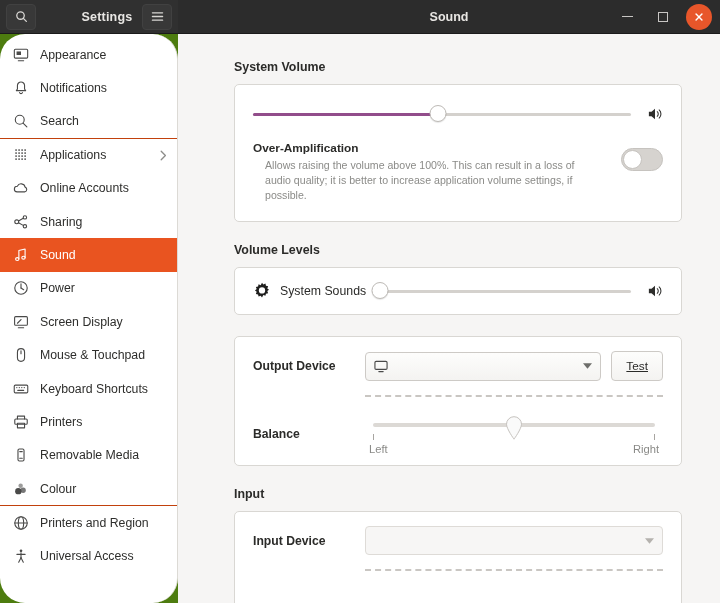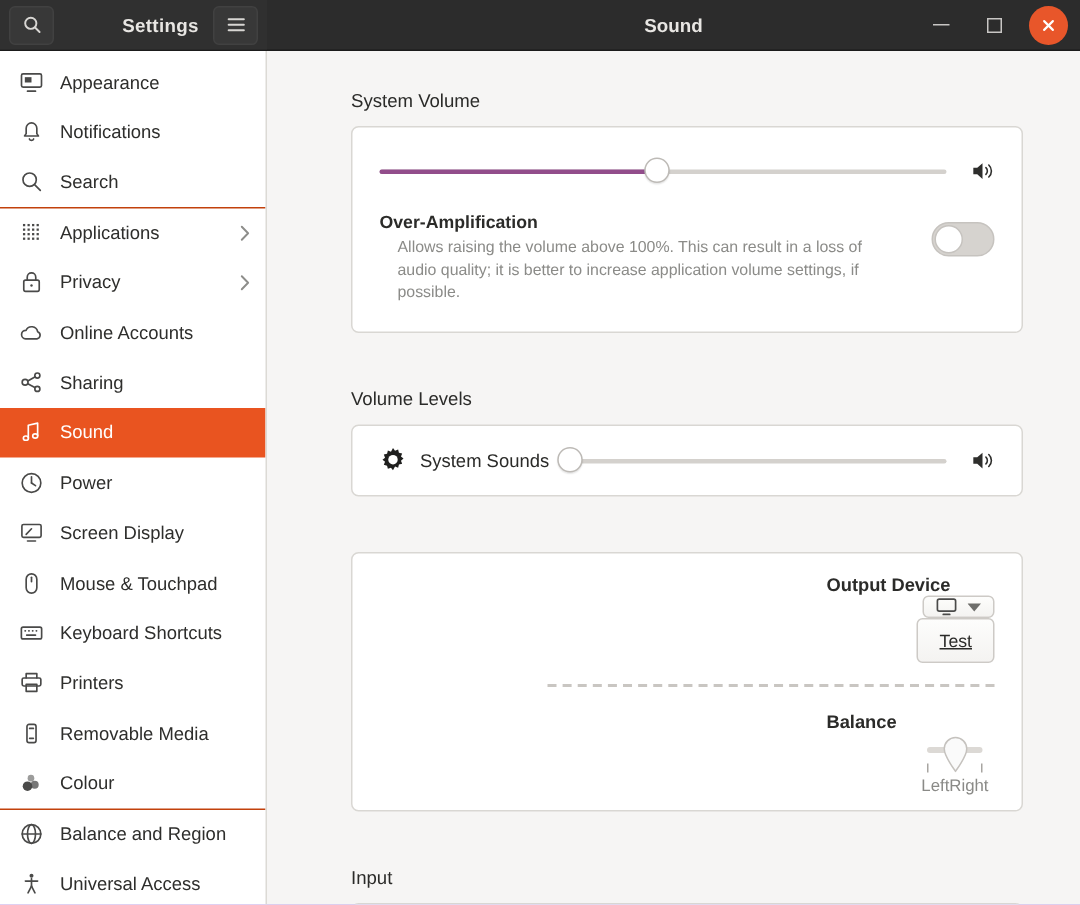--- a/index.html
+++ b/index.html
@@ -6,21 +6,21 @@
   html, body {
     width: 720px; height: 603px;
     font-family: "Liberation Sans", sans-serif;
     background: #f6f5f4;
     overflow: hidden;
   }
   .window {
     width: 720px; height: 603px;
     display: flex; flex-direction: column;
     position: relative;
-    background: #6d28d9;
+    background: #4d7c0f;
   }
 
   
   .titlebar {
     height: 34px; min-height: 34px;
     background: #2c2c2c;
     display: flex; align-items: center;
     position: relative;
     border-bottom: 1px solid #1b1b1b;
   }
@@ -79,20 +79,21 @@
   
   .body { flex: 1; display: flex; min-height: 0; }
 
   
   .sidebar {
     width: 178px; min-width: 178px;
     background: #ffffff;
     border-right: 1px solid #dcdad5;
     overflow: hidden;
     padding-top: 4px;
+    border-radius: 25px;
   }
   .nav-item {
     display: flex; align-items: center;
     height: 33.4px;
     padding: 0 10px 0 12px;
     cursor: pointer;
     position: relative;
   }
   .nav-item.sep-before { border-top: 1px solid #c2410c; }
   .nav-item.active { background: #e95420; }
@@ -116,28 +117,28 @@
 
   
   .content {
     flex: 1;
     background: #f6f5f4;
     overflow: hidden;
     padding: 0 0 0 0;
   }
   .content-inner { padding: 26px 38px 0 56px; }
   .sect-title {
-    font-size: 12.4px; font-weight: normal; color: #2b2b29;
+    font-size: 12.4px; font-weight: bold; color: #2b2b29;
     margin-bottom: 10px;
   }
   .panel {
     background: #ffffff;
     border: 1px solid #d9d7d3;
     border-radius: 5px;
-    margin-bottom: 37px;
+    margin-bottom: 21px;
   }
 
   
   .vol-row {
     display: flex; align-items: center;
     padding: 20px 18px 0 18px;
   }
   .slider { flex: 1; position: relative; height: 18px; }
   .track {
     position: absolute; top: 7.5px; left: 0; right: 0;
@@ -175,24 +176,23 @@
     background: #fff; border: 1px solid #c6c3bf;
   }
 
   
   .ss-row { display: flex; align-items: center; padding: 14px 18px; }
   .ss-ico { margin-right: 9px; color: #1f1f1e; display: flex; }
   .ss-label { font-size: 12.3px; color: #2b2b29; margin-right: 14px; white-space: nowrap; }
 
   
   .row {
-    display: flex; align-items: flex-end;
+    display: flex; align-items: center;
     padding: 14px 18px;
     min-height: 50px;
-    flex-direction: column;
   }
   .row-label {
     width: 112px; min-width: 112px;
     font-size: 12.2px; color: #2b2b29; font-weight: bold;
   }
   .dashed-sep { border-bottom: 2px dashed #c9c6c2; margin: 0 18px 0 130px; }
 
   .combo {
     flex: 1;
     height: 29px;
@@ -340,35 +340,20 @@
           <span class="nav-label">Applications</span>
           <span class="nav-chev">
             <svg width="7" height="11" viewBox="0 0 7 11" fill="none" stroke="currentColor" stroke-width="1.3" stroke-linecap="round" stroke-linejoin="round">
               <path d="M1.2 1.2L5.4 5.5 1.2 9.8"></path>
             </svg>
           </span>
         </div>
         <div class="nav-item">
           <span class="nav-ico">
             <svg width="16" height="16" viewBox="0 0 18 18" fill="none" stroke="currentColor" stroke-width="1.25" stroke-linecap="round" stroke-linejoin="round">
-              <rect x="3.2" y="7.6" width="11.6" height="8.4" rx="1.3"></rect>
-              <path d="M5.8 7.6V5.4a3.2 3.2 0 016.4 0v2.2"></path>
-              <circle cx="9" cy="11.6" r=".9" fill="currentColor" stroke="none"></circle>
-            </svg>
-          </span>
-          <span class="nav-label">Privacy</span>
-          <span class="nav-chev">
-            <svg width="7" height="11" viewBox="0 0 7 11" fill="none" stroke="currentColor" stroke-width="1.3" stroke-linecap="round" stroke-linejoin="round">
-              <path d="M1.2 1.2L5.4 5.5 1.2 9.8"></path>
-            </svg>
-          </span>
-        </div>
-        <div class="nav-item">
-          <span class="nav-ico">
-            <svg width="16" height="16" viewBox="0 0 18 18" fill="none" stroke="currentColor" stroke-width="1.25" stroke-linecap="round" stroke-linejoin="round">
               <path d="M4.6 13.4a3.2 3.2 0 01.3-6.4 4.6 4.6 0 018.7 1 2.8 2.8 0 01-.5 5.4z"></path>
             </svg>
           </span>
           <span class="nav-label">Online Accounts</span>
         </div>
         <div class="nav-item">
           <span class="nav-ico">
             <svg width="16" height="16" viewBox="0 0 18 18" fill="none" stroke="currentColor" stroke-width="1.25" stroke-linecap="round" stroke-linejoin="round">
               <circle cx="13.4" cy="3.8" r="1.9"></circle>
               <circle cx="13.4" cy="13.8" r="1.9"></circle>
@@ -462,21 +447,21 @@
           <span class="nav-label">Colour</span>
         </div>
         <div class="nav-item sep-before">
           <span class="nav-ico">
             <svg width="16" height="16" viewBox="0 0 18 18" fill="none" stroke="currentColor" stroke-width="1.25" stroke-linecap="round" stroke-linejoin="round">
               <circle cx="9" cy="9" r="7"></circle>
               <ellipse cx="9" cy="9" rx="3" ry="7"></ellipse>
               <line x1="2" y1="9" x2="16" y2="9"></line>
             </svg>
           </span>
-          <span class="nav-label">Balance and Region</span>
+          <span class="nav-label">Printers and Region</span>
         </div>
         <div class="nav-item">
           <span class="nav-ico">
             <svg width="16" height="16" viewBox="0 0 18 18" fill="none" stroke="currentColor" stroke-width="1.25" stroke-linecap="round" stroke-linejoin="round">
               <circle cx="9" cy="3.2" r="1.5" fill="currentColor" stroke="none"></circle>
               <line x1="9" y1="5.4" x2="9" y2="11"></line>
               <line x1="4.4" y1="7.2" x2="13.6" y2="7.2"></line>
               <line x1="9" y1="11" x2="6.4" y2="16"></line>
               <line x1="9" y1="11" x2="11.6" y2="16"></line>
             </svg>

